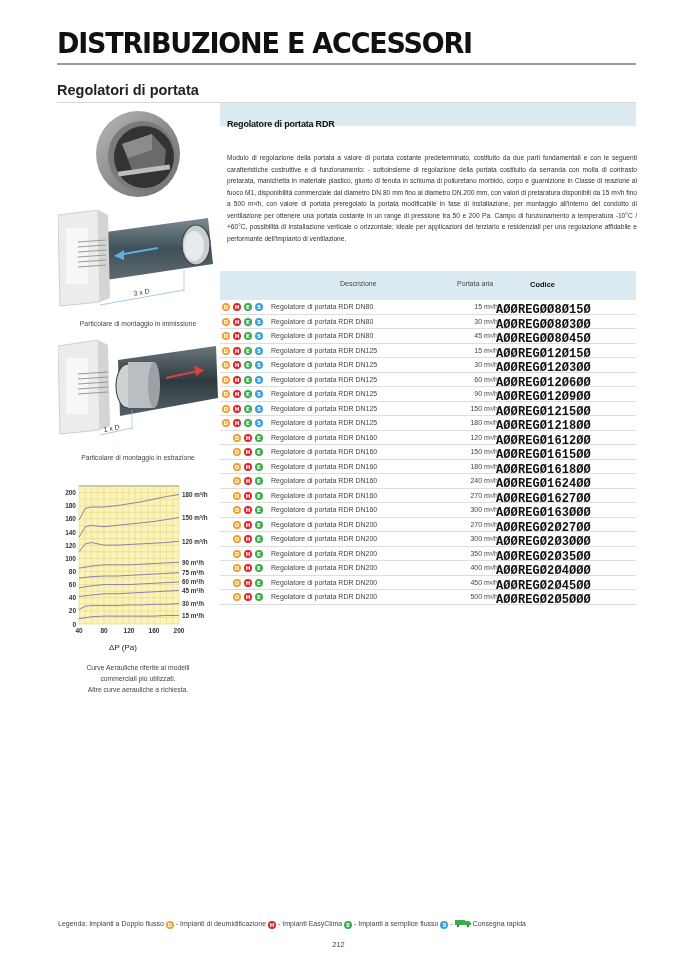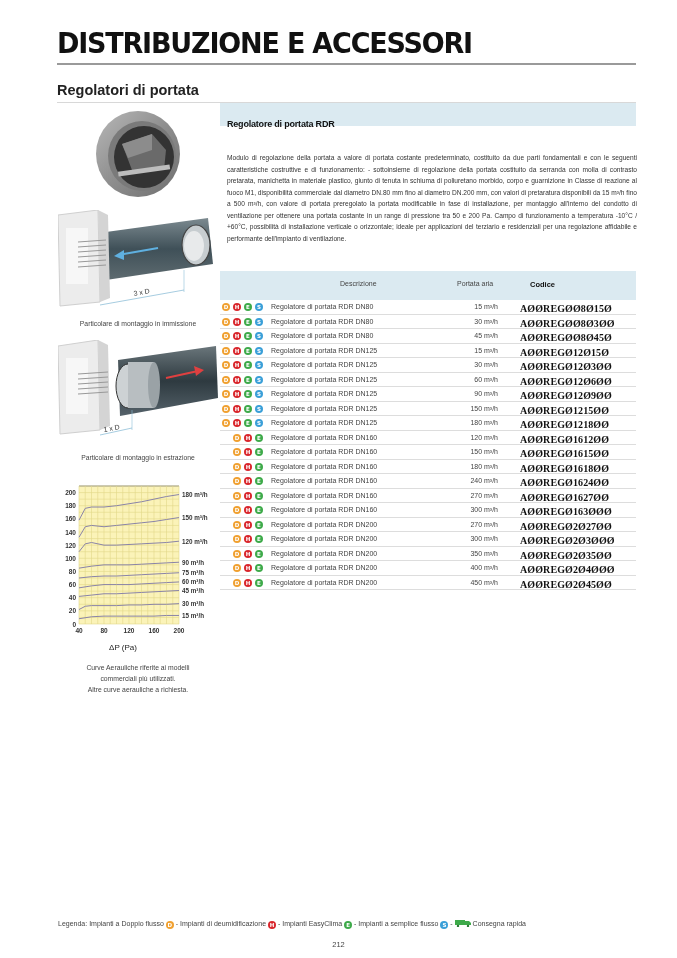--- a/index.html
+++ b/index.html
@@ -17,21 +17,21 @@
   .rows { position:absolute; left:220px; top:300px; width:416px; }
   .row { position:relative; height:14.5px; border-bottom:1px solid #dddddd; box-sizing:border-box; }
   .row .icons { position:absolute; left:2px; top:3px; width:48px; height:9px; }
   .b { position:absolute; top:0; width:8px; height:8px; border-radius:50%; color:#fff; font-family:"DejaVu Sans", sans-serif; font-weight:bold; font-size:5.5px; line-height:8px; text-align:center; }
   .b.d { background:#f0a030; }
   .b.h { background:#d9262c; }
   .b.e { background:#3eaa4a; }
   .b.s { background:#3a9fd8; }
   .row .dsc { position:absolute; left:51px; top:3px; font-family:"Liberation Sans", sans-serif; font-size:7px; color:#444; white-space:nowrap; }
   .row .flow { position:absolute; right:138px; top:3px; font-family:"Liberation Sans", sans-serif; font-size:7px; color:#444; white-space:nowrap; text-align:right; }
-  .row .code { position:absolute; left:300px; top:3px; font-family:Liberation Serif, serif; font-weight:bold; font-size:10px; color:#111; white-space:nowrap; letter-spacing:0.1px; }
+  .row .code { position:absolute; left:276px; top:3px; font-family:Liberation Mono, monospace; font-weight:bold; font-size:12px; color:#111; white-space:nowrap; letter-spacing:0.1px; }
   .caption { position:absolute; font-family:"Liberation Sans", sans-serif; font-size:6.8px; color:#444; text-align:center; }
   .legend { position:absolute; left:58px; top:919px; font-family:"Liberation Sans", sans-serif; font-size:7px; color:#444; white-space:nowrap; }
   .legend .lb { display:inline-block; position:relative; width:8px; height:8px; border-radius:50%; color:#fff; font-weight:bold; font-size:5.5px; line-height:8px; text-align:center; vertical-align:-1px; font-family:"DejaVu Sans", sans-serif; }
   .page-num { position:absolute; left:0; width:677px; top:940px; text-align:center; font-family:"Liberation Sans", sans-serif; font-size:7.5px; color:#444; }
   svg text { font-family:"Liberation Sans", sans-serif; }
 </style>
 </head>
 <body>
 
 <h1 class="page-title">DISTRIBUZIONE E ACCESSORI</h1>
@@ -425,20 +425,30 @@
     <div class="row">
       <div class="icons">
         <span class="b d" style="left: 11px;">D</span>
         <span class="b h" style="left: 22px;">H</span>
         <span class="b e" style="left: 33px;">E</span>
       </div>
       <span class="dsc">Regolatore di portata RDR DN200</span>
       <span class="flow">450 m³/h</span>
       <span class="code">AØØREGØ2Ø45ØØ</span>
     </div>
+    <div class="row">
+      <div class="icons">
+        <span class="b d" style="left: 11px;">D</span>
+        <span class="b h" style="left: 22px;">H</span>
+        <span class="b e" style="left: 33px;">E</span>
+      </div>
+      <span class="dsc">Regolatore di portata RDR DN200</span>
+      <span class="flow">500 m³/h</span>
+      <span class="code">AØØREGØ2Ø5ØØØ</span>
+    </div>
   </div>
 
 <div class="legend">
   <span>Legenda: Impianti a Doppio flusso</span>
   <span class="lb" style="background:#f0a030">D</span>
   <span>- Impianti di deumidificazione</span>
   <span class="lb" style="background:#d9262c">H</span>
   <span>- Impianti EasyClima</span>
   <span class="lb" style="background:#3eaa4a">E</span>
   <span>- Impianti a semplice flusso</span>

